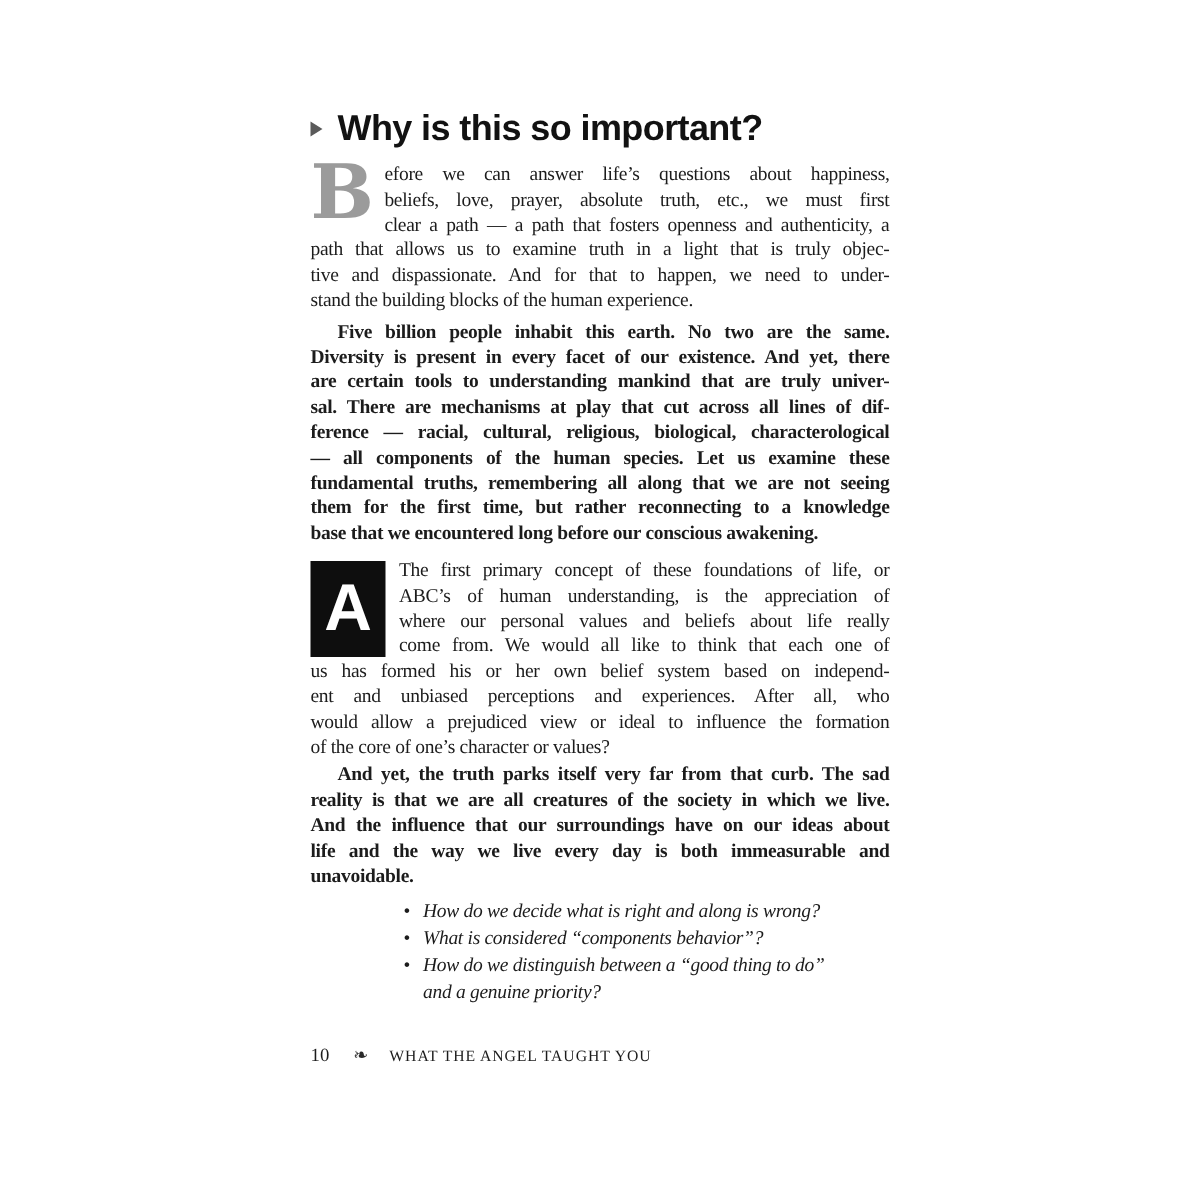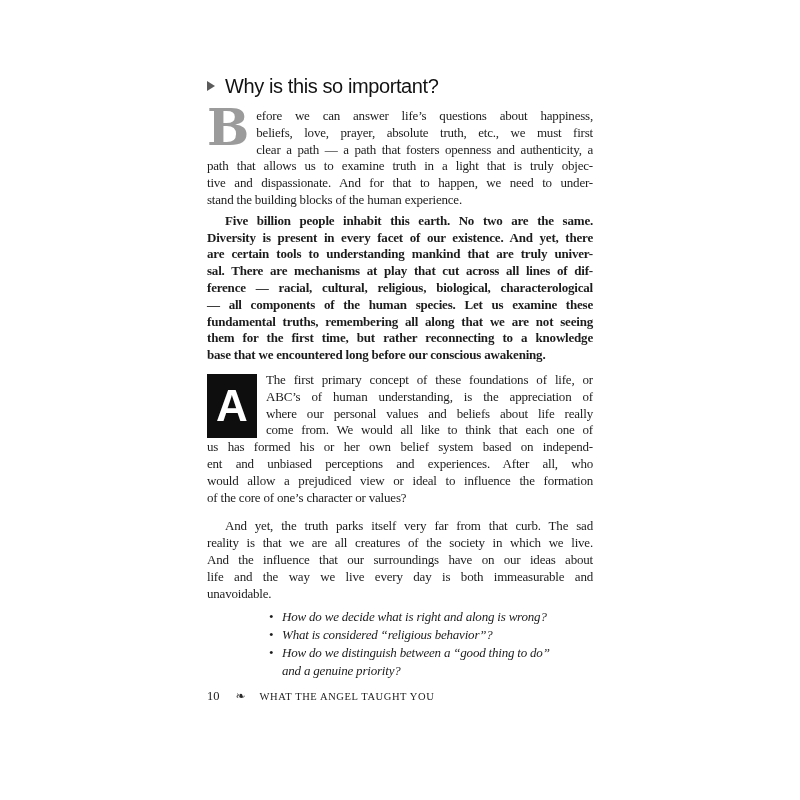--- a/index.html
+++ b/index.html
@@ -19,22 +19,22 @@
     font-size: 13px;
     line-height: 16.8px;
     color: #1c1c1c;
     letter-spacing: -0.2px;
   }
   
   .section-heading {
     display: flex;
     align-items: center;
     font-family: "Liberation Sans", sans-serif;
-    font-weight: 400;
-    font-size: 20px;
+    font-weight: 700;
+    font-size: 24px;
     letter-spacing: -0.4px;
     color: #121212;
     margin: 0;
     line-height: 24px;
     text-align: center;
   }
   .section-heading .tri {
     width: 0; height: 0;
     border-top: 5px solid transparent;
     border-bottom: 5px solid transparent;
@@ -42,21 +42,21 @@
     margin-right: 10px;
     flex: 0 0 auto;
   }
   .heading-why { margin-top: 74px; }
   .heading-abc { margin-top: 10px; }
   
   .paragraph { margin: 0; }
   .para-before { margin-top: 10px; }
   .para-five  { margin-top: 4px; font-weight: bold; }
   .para-abc   { margin-top: 8px; }
-  .para-andyet{ margin-top: 12px; }
+  .para-andyet{ margin-top: 2px; font-weight: bold; }
   .line {
     text-align: justify;
     text-align-last: justify;
     white-space: nowrap;
   }
   .line.last {
     text-align-last: left;
   }
   .indent .line:first-child { text-indent: 18px; }
   
@@ -100,21 +100,21 @@
     white-space: normal;
   }
   .question-list .bullet {
     flex: 0 0 13px;
     font-style: normal;
   }
   
   .page-footer {
     display: flex;
     align-items: baseline;
-    margin-top: 8px;
+    margin-top: 25px;
     letter-spacing: 0;
   }
   .page-footer .pagenum {
     font-size: 12.5px;
     margin-right: 16px;
   }
   .page-footer .ornament {
     font-size: 12px;
     margin-right: 14px;
     color: #2a2a2a;
@@ -155,21 +155,21 @@
     <span><div class="line">And yet, the truth parks itself very far from that curb. The sad</div><div class="line">reality is that we are all creatures of the society in which we live.</div><div class="line">And the influence that our surroundings have on our ideas about</div><div class="line">life and the way we live every day is both immeasurable and</div><div class="line last">unavoidable.</div></span>
   </div>
 
   <ul class="question-list">
       <li>
         <span class="bullet">•</span>
         <span>How do we decide what is right and along is wrong?</span>
       </li>
       <li>
         <span class="bullet">•</span>
-        <span>What is considered “religious behavior”?</span>
+        <span>What is considered “components behavior”?</span>
       </li>
       <li>
         <span class="bullet">•</span>
         <span>How do we distinguish between a “good thing to do” and a genuine priority?</span>
       </li>
     </ul>
 
   <div class="page-footer">
     <span class="pagenum">10</span>
     <span class="ornament">❧</span>

